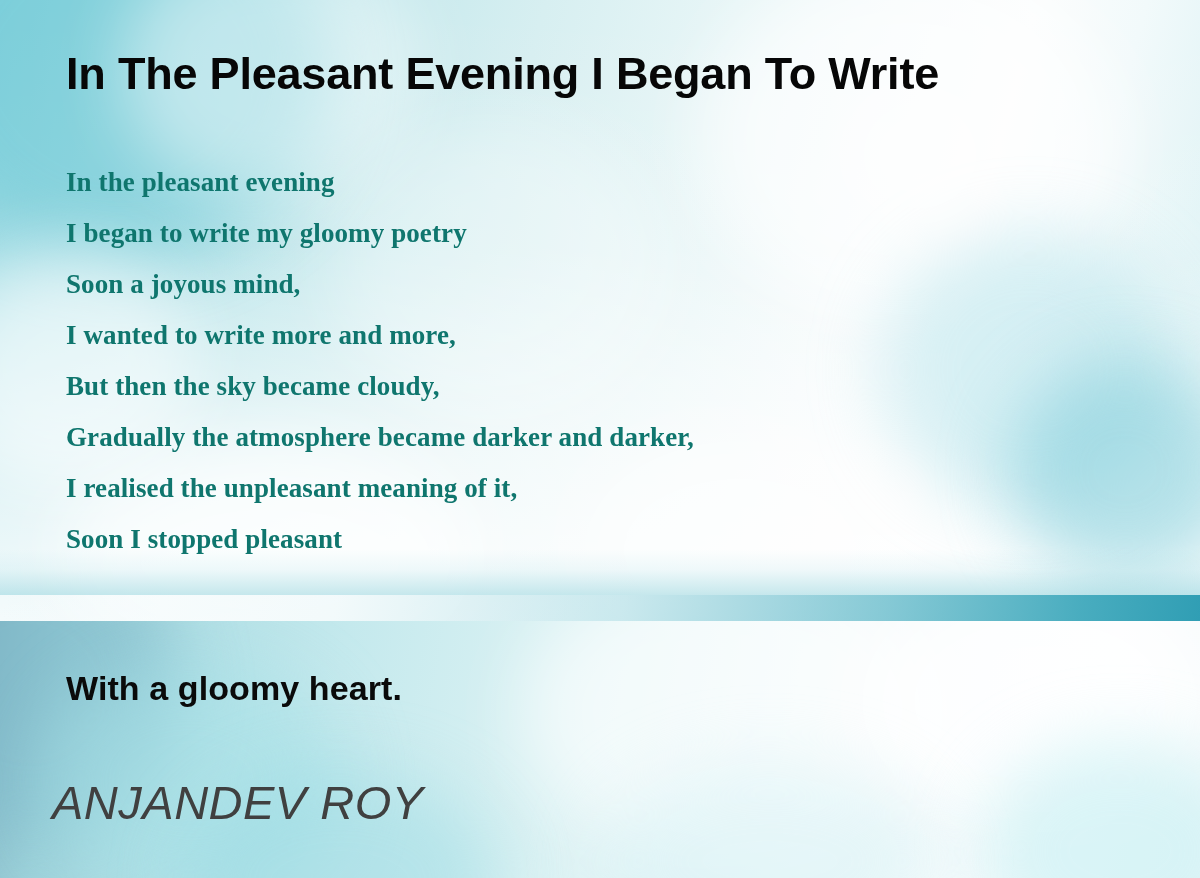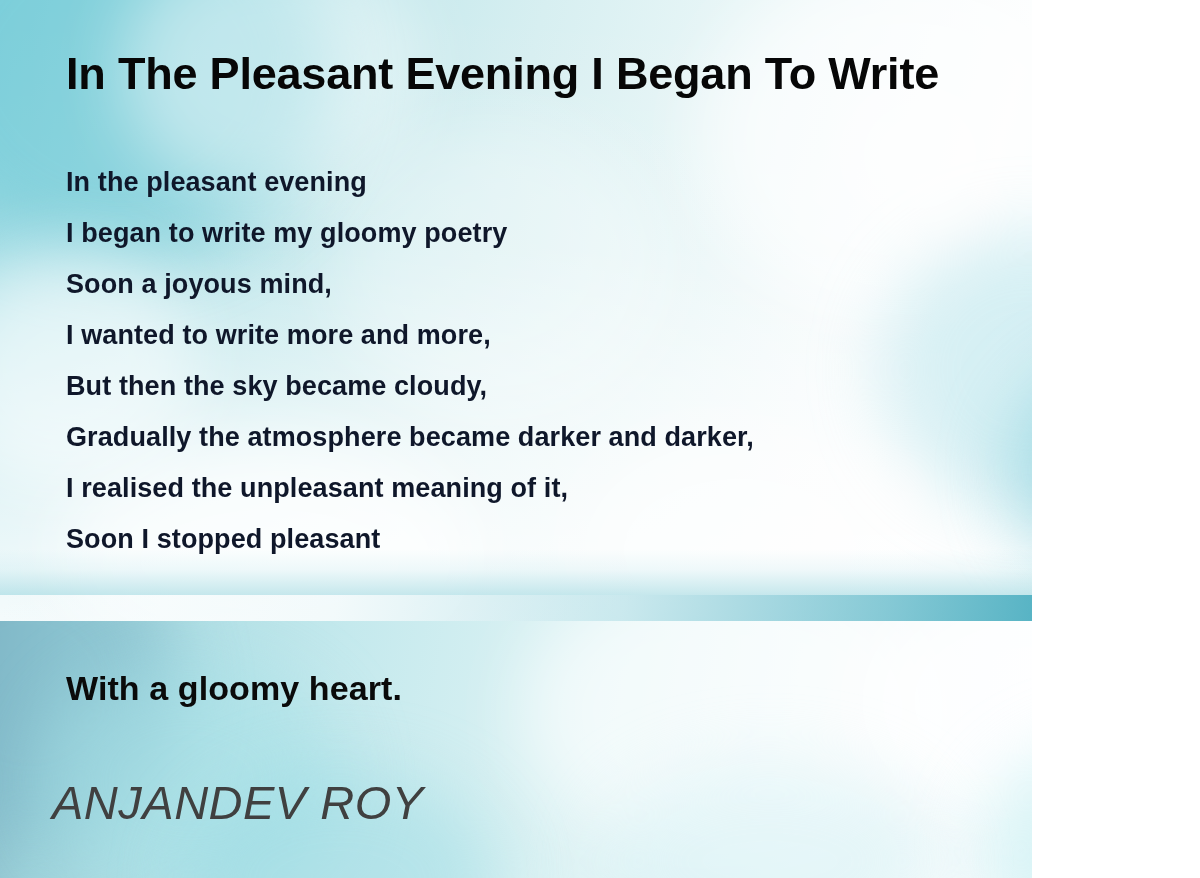--- a/index.html
+++ b/index.html
@@ -6,21 +6,21 @@
     margin: 0;
     padding: 0;
     background: #ffffff;
   }
   body {
     font-family: "Liberation Sans", sans-serif;
   }
 
   #poem-card {
     position: relative;
-    width: 1032px;
+    width: 1200px;
     height: 878px;
     overflow: hidden;
     background: #ffffff;
   }
 
   
   .bg-panel {
     position: absolute;
     left: 0;
     width: 1200px;
@@ -127,25 +127,26 @@
 
   #poem-body {
     position: absolute;
     left: 66px;
     top: 157px;
     width: 1060px;
   }
   .poem-line {
     font-size: 27px;
     font-weight: bold;
-    color: #0f172a;
+    color: #0f766e;
     line-height: 51px;
     height: 51px;
     white-space: nowrap;
     letter-spacing: 0.1px;
+    font-family: Liberation Serif, serif;
   }
 
   #closing-line {
     position: absolute;
     left: 66px;
     top: 669px;
     font-size: 34px;
     font-weight: bold;
     color: #0a0a0a;
     white-space: nowrap;

